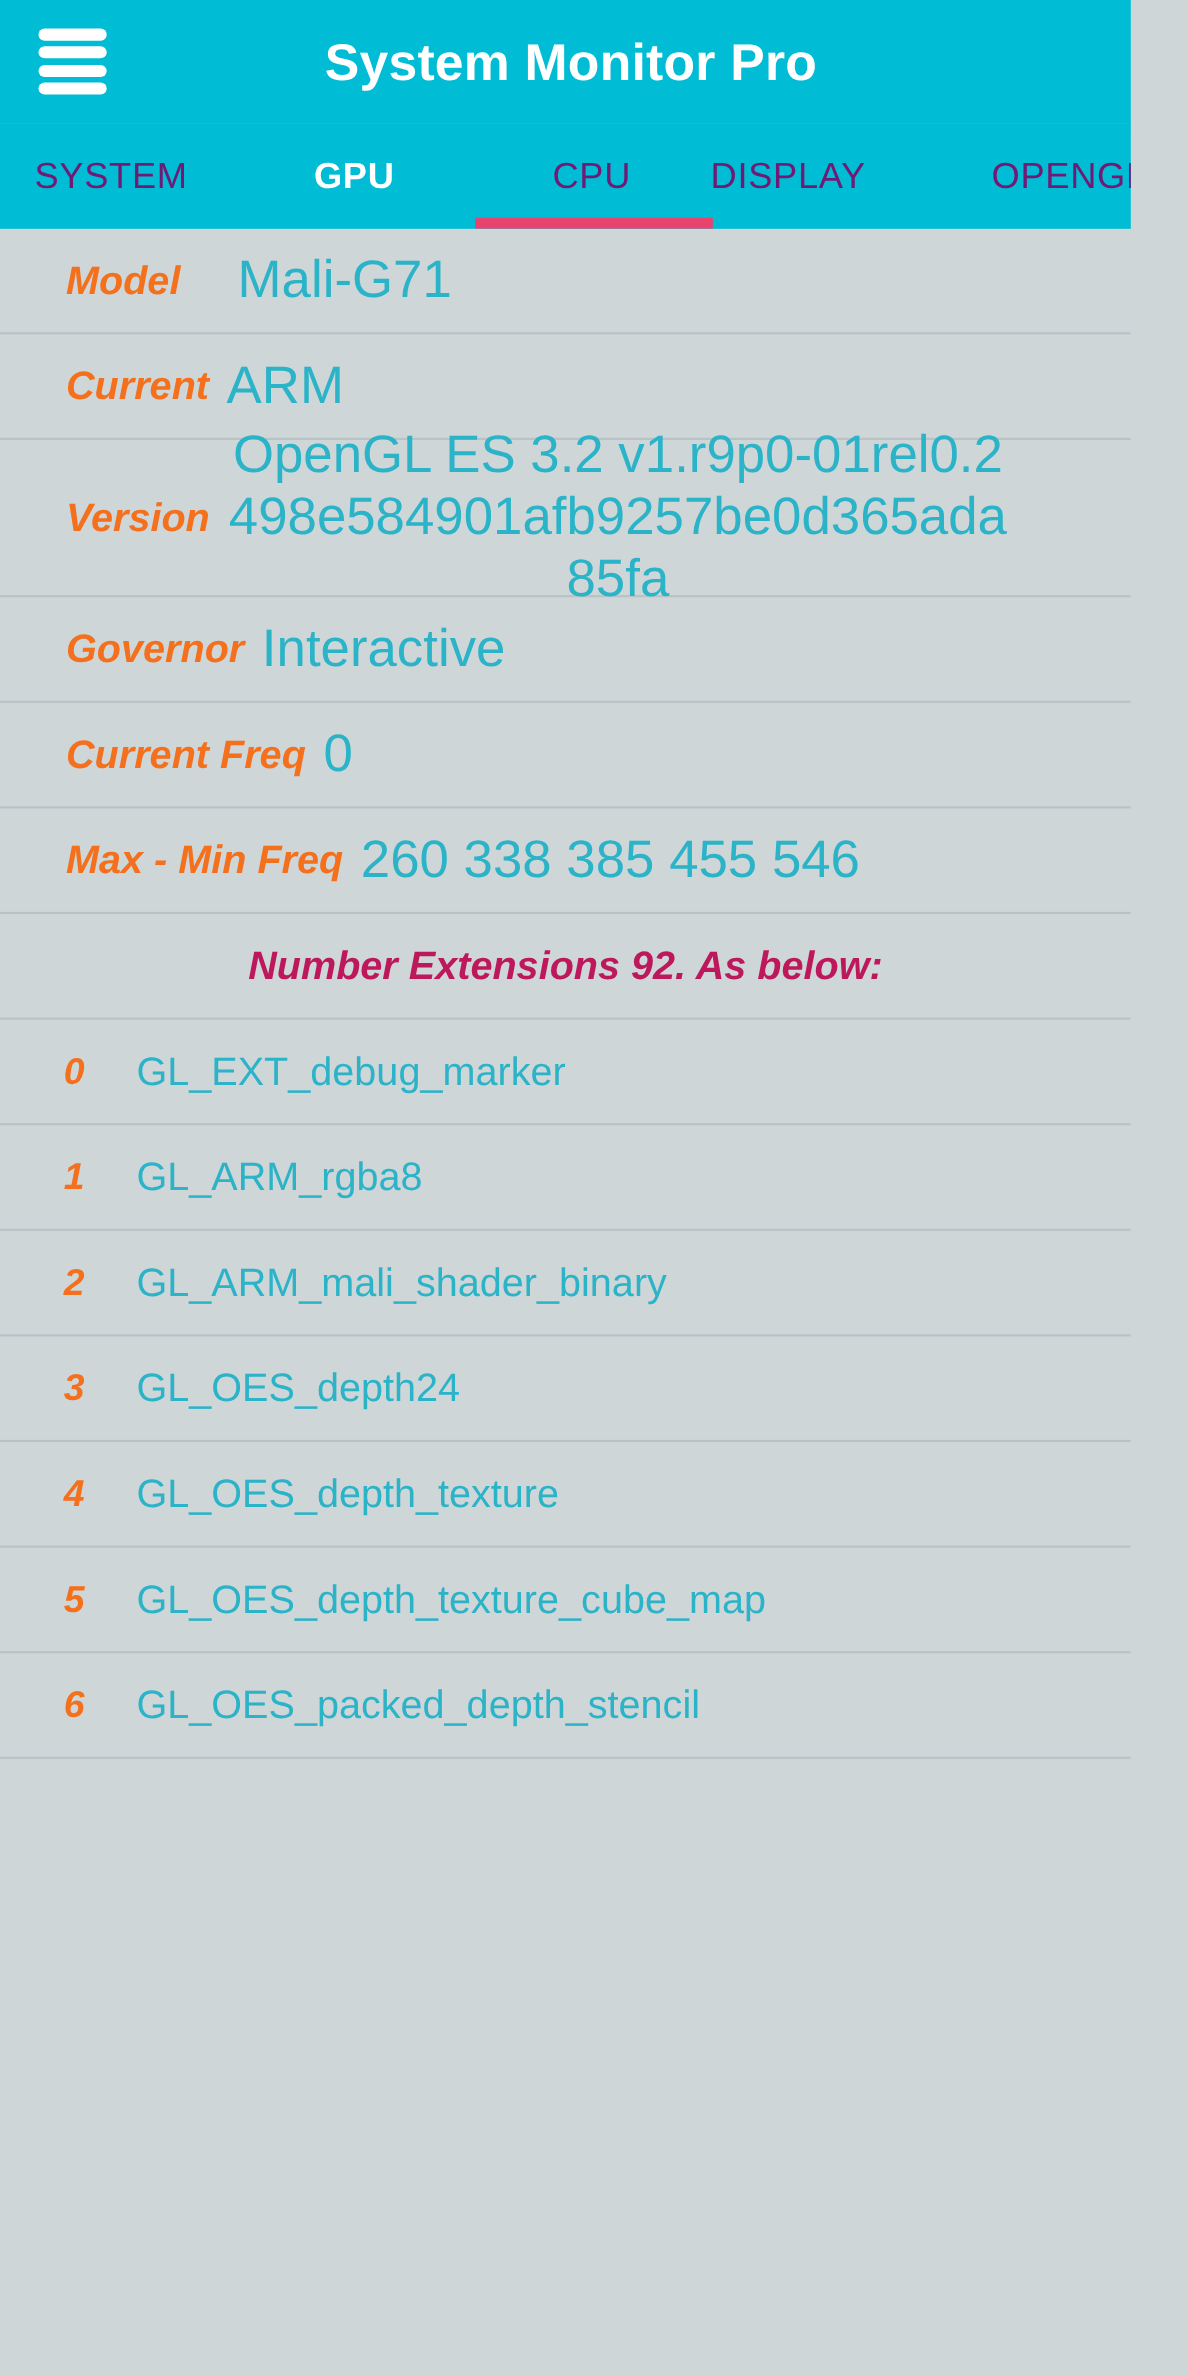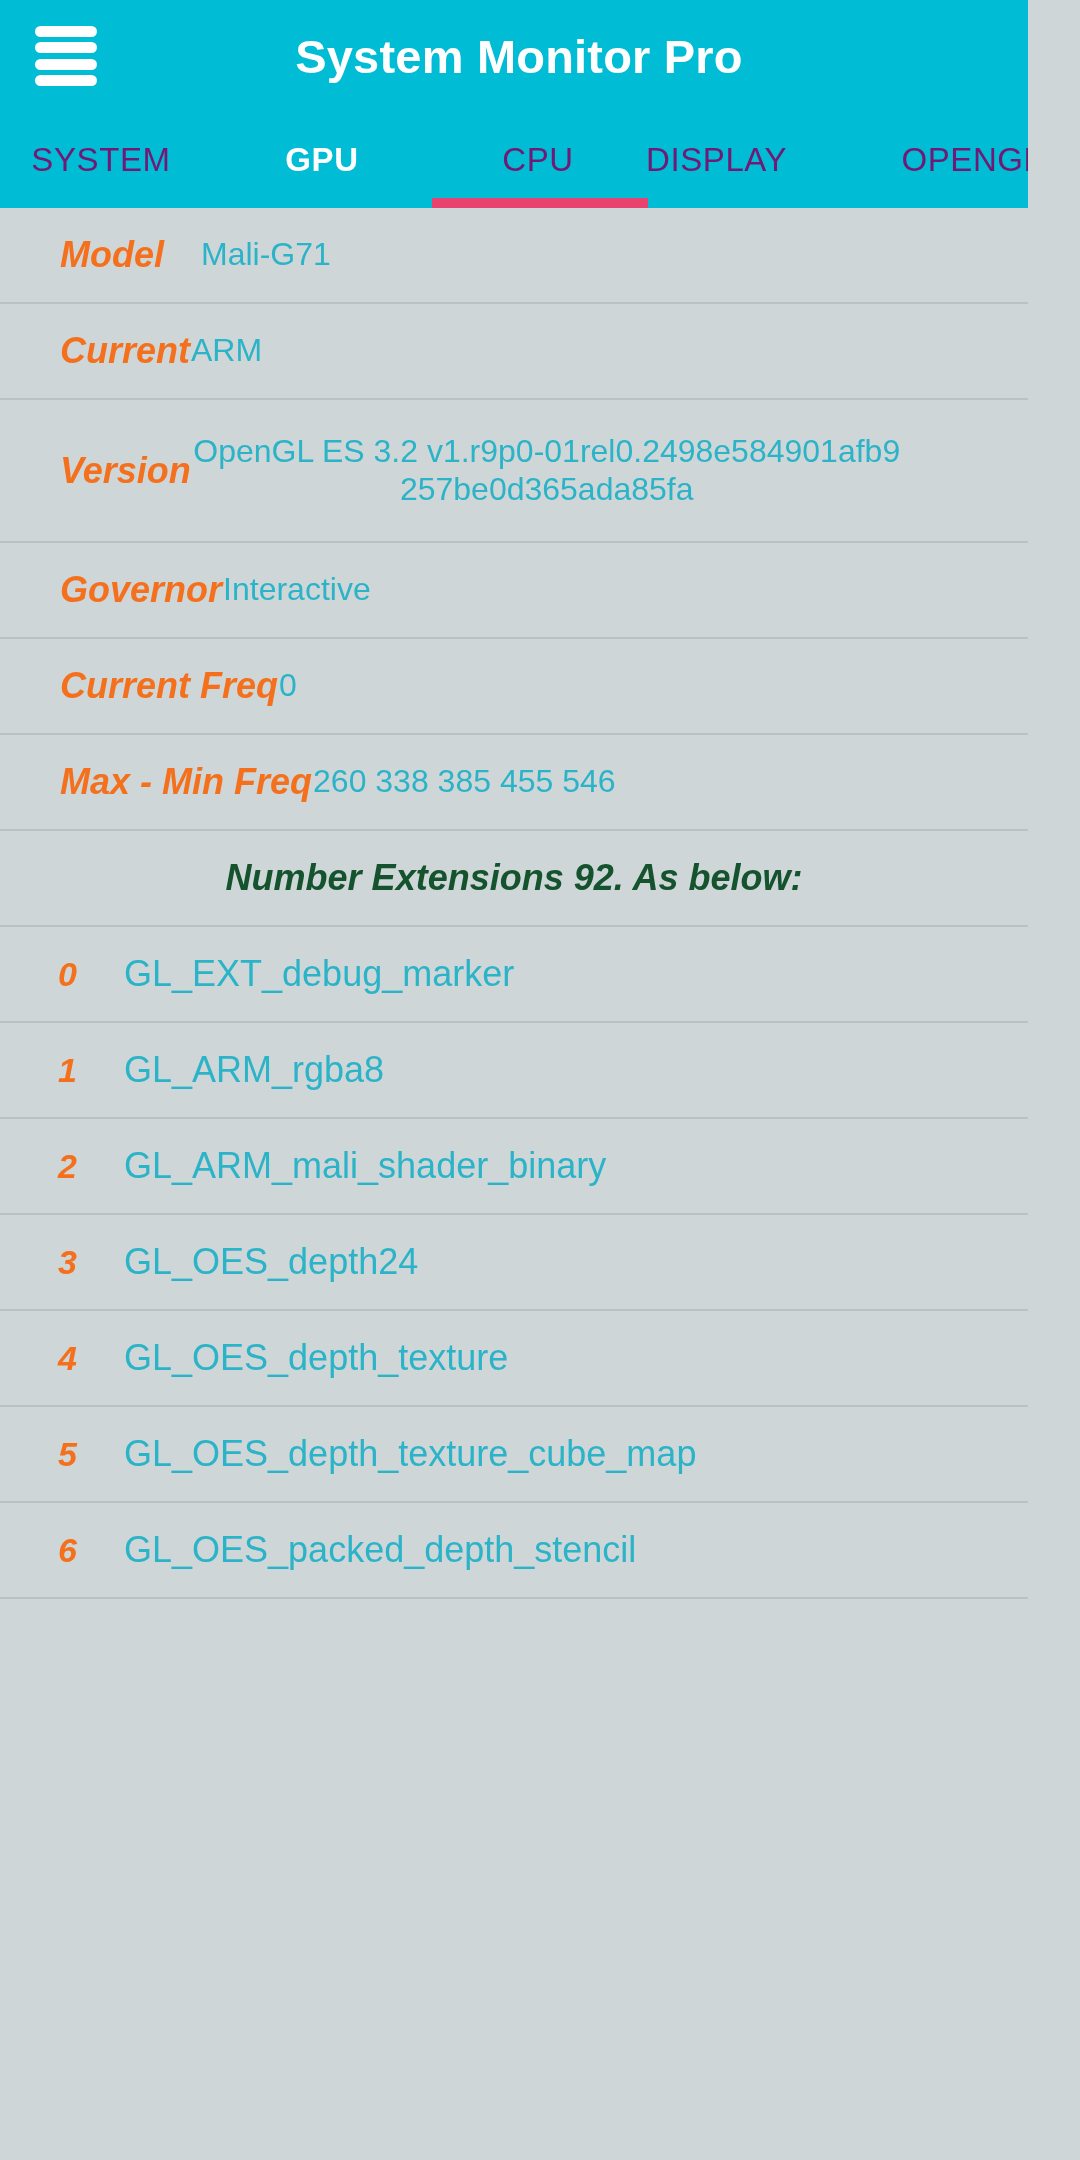--- a/index.html
+++ b/index.html
@@ -141,33 +141,33 @@
     color: #f4701d;
     font-size: 36px;
     font-weight: bold;
     font-style: italic;
     white-space: nowrap;
     flex: 0 0 auto;
   }
 
   .value {
     color: #2bb3c8;
-    font-size: 32px;
+    font-size: 48px;
     font-weight: normal;
-    margin-left: 1px;
+    margin-left: 16px;
     line-height: 1.18;
   }
 
   .value.wrap {
     max-width: 710px;
     word-break: break-all;
   }
 
   .section-title {
-    color: #14532d;
+    color: #be185d;
     font-size: 36px;
     font-weight: bold;
     font-style: italic;
     text-align: center;
     white-space: nowrap;
   }
 
   .ext-index {
     color: #f4701d;
     font-size: 34px;

